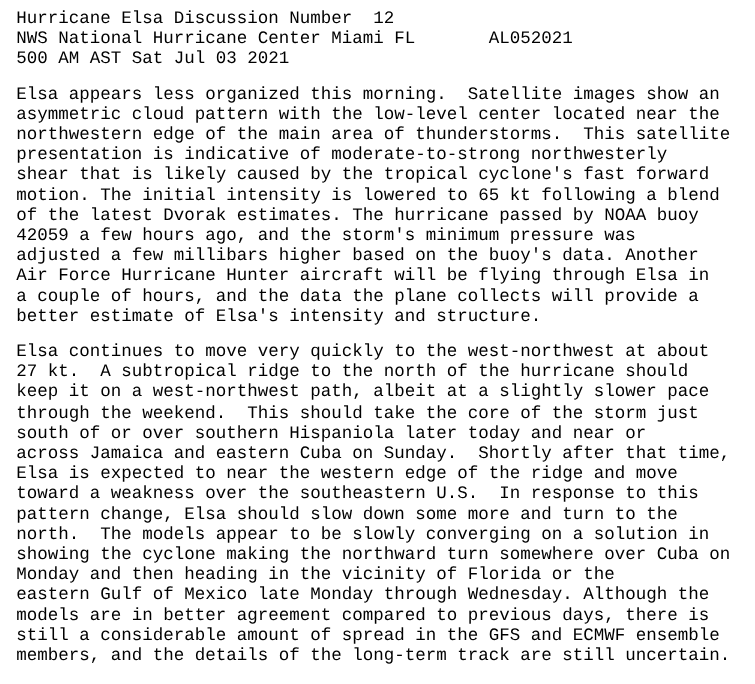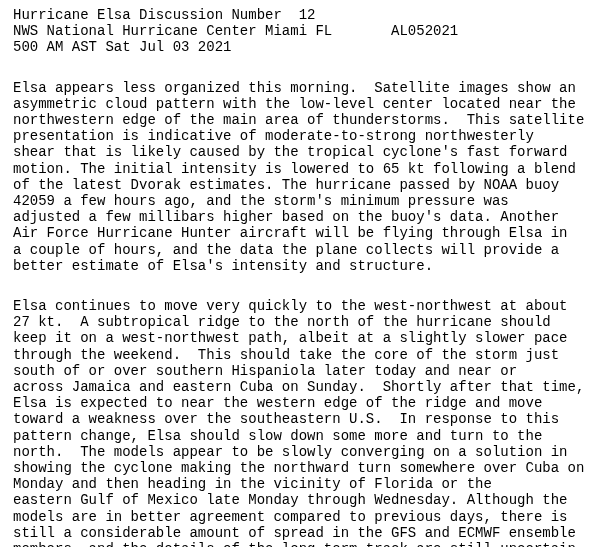--- a/index.html
+++ b/index.html
@@ -21,21 +21,21 @@
   }
   pre.block {
     margin: 0;
     font-family: "Liberation Mono", "DejaVu Sans Mono", monospace;
     font-size: 14px;
     line-height: 16.2px;
     white-space: pre;
     color: #000000;
   }
   pre.block + pre.block {
-    margin-top: 24px; 
+    margin-top: 12px; 
   }
 </style>
 </head>
 <body>
 
 <div class="doc">
   <pre class="block">Hurricane Elsa Discussion Number  12
 NWS National Hurricane Center Miami FL       AL052021
 500 AM AST Sat Jul 03 2021</pre>
   <pre class="block">Elsa appears less organized this morning.  Satellite images show an

